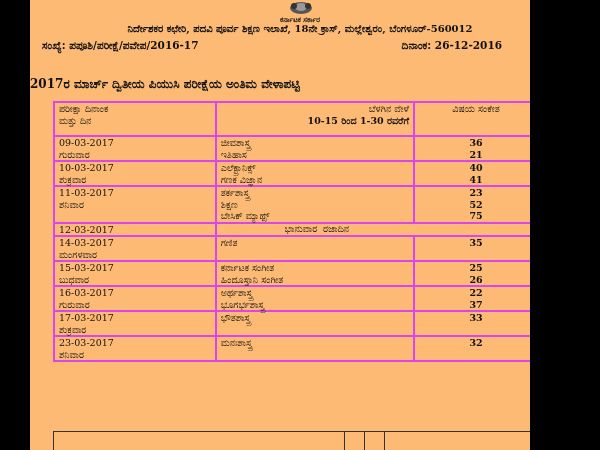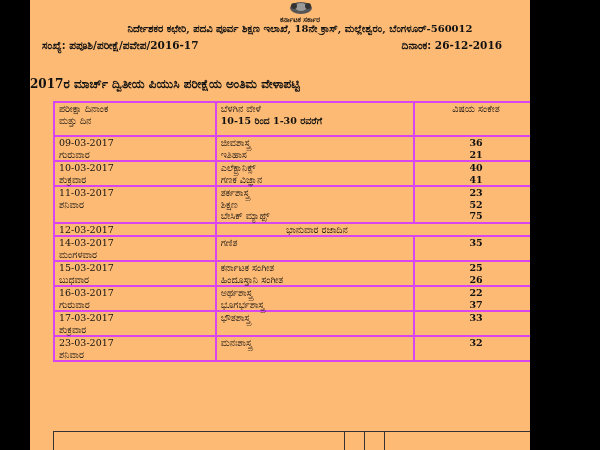--- a/index.html
+++ b/index.html
@@ -35,21 +35,21 @@
     position: absolute; left: 0; top: 77px; width: 540px; text-align: left;
     font-size: 12px; font-weight: bold; white-space: nowrap;
   }
   table {
     position: absolute; left: 23px; top: 101px; width: 486px;
     border-collapse: collapse; font-size: 9.5px;
   }
   td, th {
     border: 2px solid #d946ef; padding: 0 4px; vertical-align: top; line-height: 11.5px;
   }
-  th { font-weight: normal; text-align: left; height: 32px; }
+  th { font-weight: normal; text-align: right; height: 32px; }
   th.col1 { text-align: left; }
   .c1 { width: 153px; }
   .c2 { width: 190px; }
   .c3 { width: 115px; text-align: center; font-weight: bold; }
   .dt { font-weight: normal; }
   .bold { font-weight: bold; }
   .line { display: block; }
   tr.r2 td { height: 22px; }
   tr.r3 td { height: 34px; }
   tr.holiday td { height: 11px; }
@@ -137,21 +137,21 @@
         <td class="c3">
             <span class="line">23</span>
             <span class="line">52</span>
             <span class="line">75</span>
           </td>
       </tr>
       <tr class="holiday">
         <td class="c1">
             <span class="line dt">12-03-2017</span>
           </td>
-        <td colspan="2" class="holiday-label" style="border-left:none;"><span style="margin-left:-120px">ಭಾನುವಾರ ರಜಾದಿನ</span></td>
+        <td colspan="2" class="holiday-label" style="border-left:none;font-family:Liberation Mono, monospace;"><span style="margin-left:-120px">ಭಾನುವಾರ ರಜಾದಿನ</span></td>
       </tr>
       <tr class="r2">
         <td class="c1">
             <span class="line dt">14-03-2017</span>
             <span class="line">ಮಂಗಳವಾರ</span>
           </td>
         <td class="c2">
             <span class="line">ಗಣಿತ</span>
           </td>
         <td class="c3">

